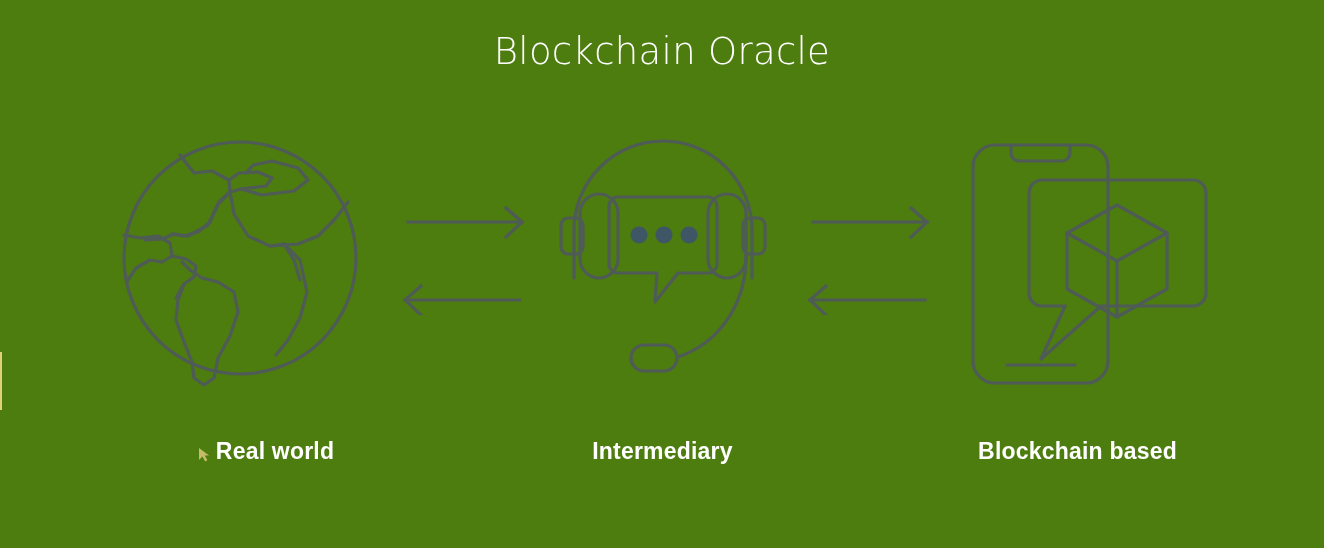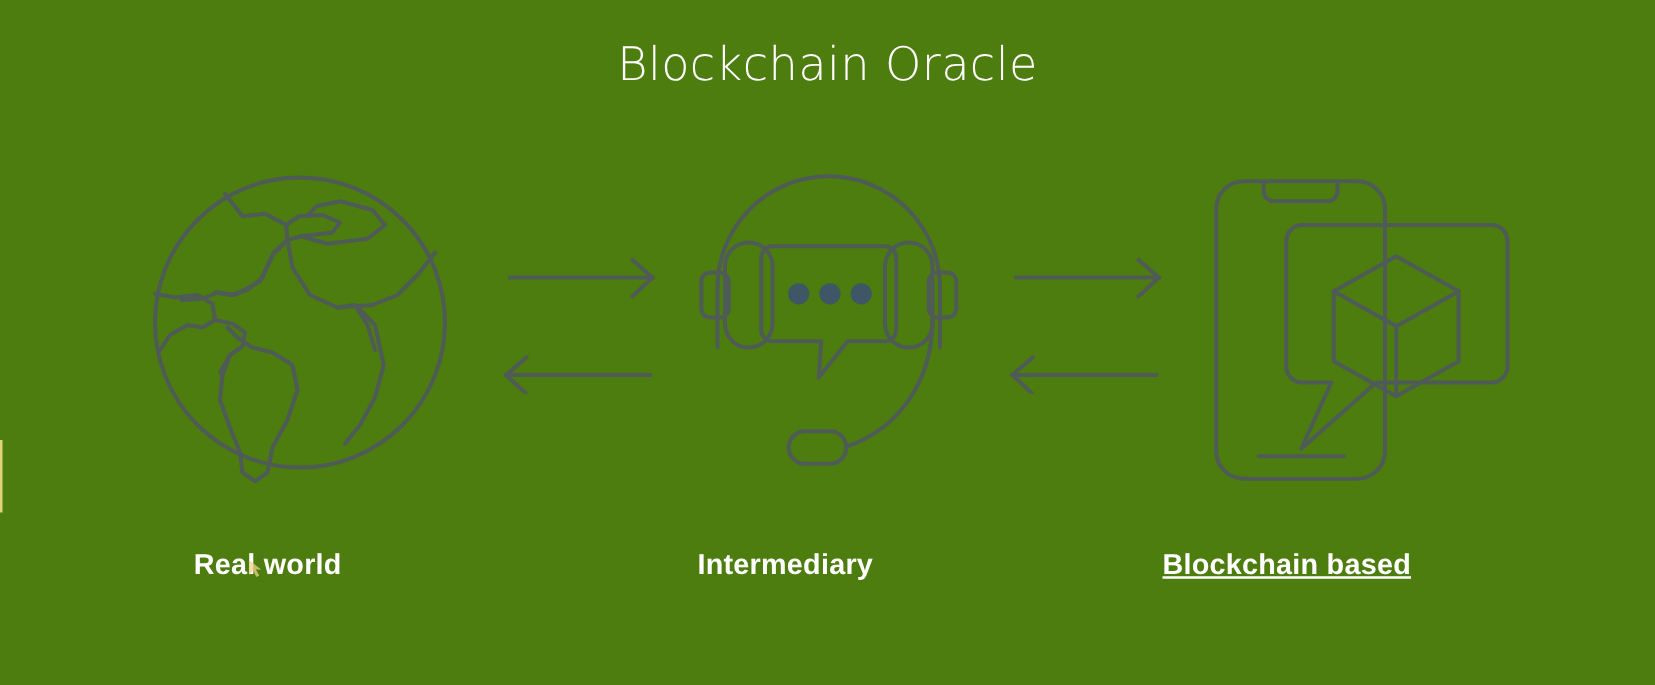--- a/index.html
+++ b/index.html
@@ -36,34 +36,35 @@
   
   .node {
     position: absolute;
     top: 130px;
   }
   .node-icon {
     display: block;
   }
   .node-label {
     position: absolute;
+    text-align: center;
     color: #FFFFFF;
     font-weight: bold;
     font-size: 23px;
     line-height: 1.7;
     letter-spacing: 0.2px;
   }
   
   #node-real-world   { left: 122px; top: 140px; }
   #node-intermediary { left: 556px; top: 130px; }
   #node-blockchain   { left: 955px; top: 135px; }
 
   #label-real-world   { left: 155px; top: 432px; width: 240px; }
-  #label-intermediary { left: 558px; top: 432px; width: 235px; }
-  #label-blockchain   { left: 930px; top: 432px; width: 295px; text-decoration: underline; }
+  #label-intermediary { left: 545px; top: 432px; width: 235px; }
+  #label-blockchain   { left: 930px; top: 432px; width: 295px; }
 
   
   .arrows { position: absolute; }
   #arrows-left  { left: 398px; top: 205px; }
   #arrows-right { left: 803px; top: 205px; }
 
   
   #edge-line {
     position: absolute;
     left: 0;

